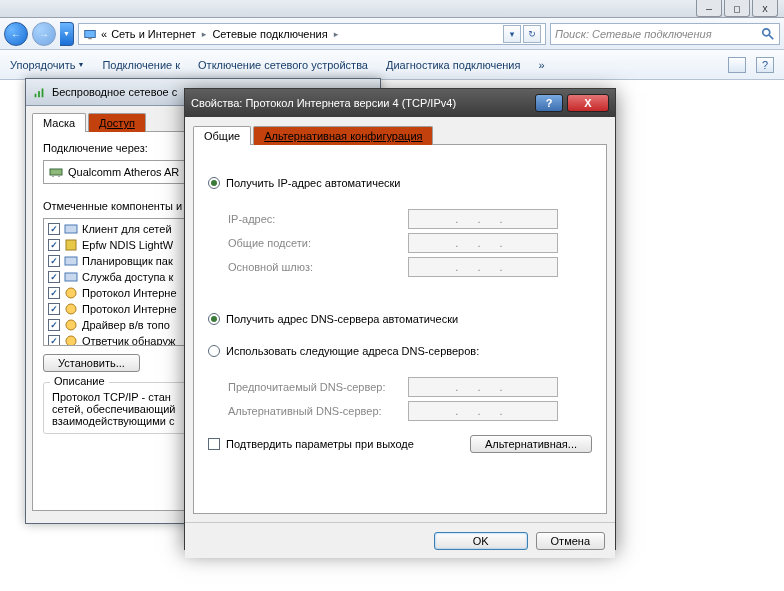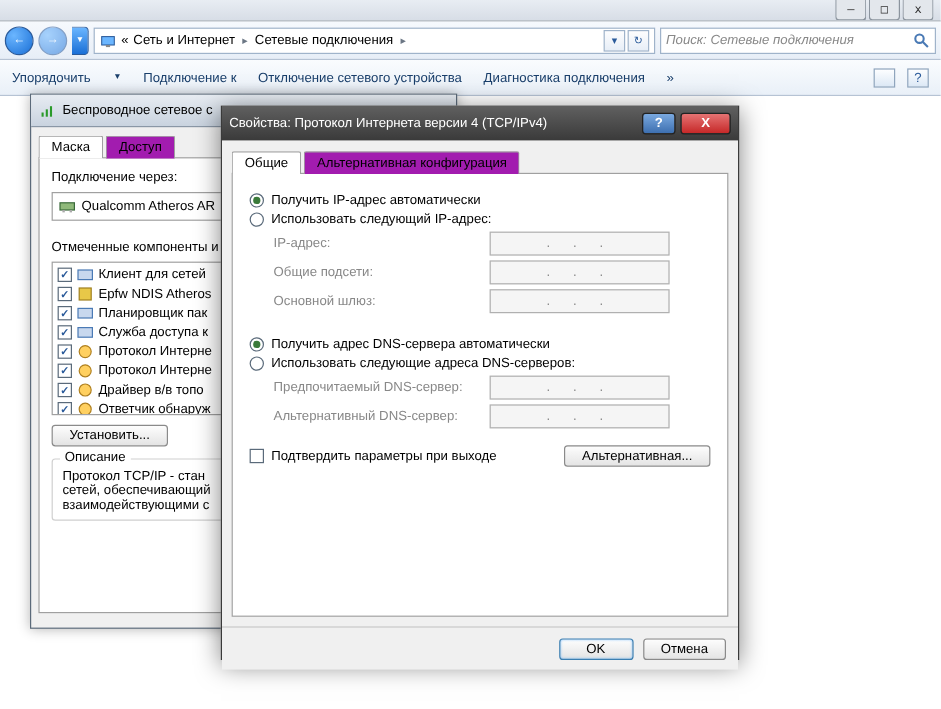--- a/index.html
+++ b/index.html
@@ -15,33 +15,33 @@
   .addrbar { flex: 1; height: 22px; background: #fff; border: 1px solid #9fb3ca; display: flex; align-items: center; padding: 0 4px; gap: 4px; }
   .addrbar .icon { width: 14px; height: 14px; }
   .addrbar .crumb { color: #000; }
   .addrbar .sep { color: #6b7684; margin: 0 2px; font-size:9px;}
   .addrbar .tail { margin-left: auto; display:flex; gap:2px; }
   .addrbar .tailbtn { width:18px; height:18px; border:1px solid #9fb3ca; background:linear-gradient(#fdfdfe,#e7eef7); display:flex; align-items:center; justify-content:center; font-size:9px;color:#2a5a9a;}
   .searchbar { width: 230px; height: 22px; background: #fff; border: 1px solid #9fb3ca; display: flex; align-items: center; padding: 0 4px; color: #888; font-style: italic; gap:4px;}
   .searchbar .icon{width:14px;height:14px;}
 
   .toolbar { height: 30px; background: linear-gradient(#fafcfe,#e9f0f8); border-bottom: 1px solid #b6c3d4; display: flex; align-items: center; padding: 0 10px; gap: 18px; color: #1a3f6b; position: relative; }
-  .toolbar .item { display:flex; align-items:center; gap:19px; cursor:default; }
+  .toolbar .item { display:flex; align-items:center; gap:2px; cursor:default; }
   .toolbar .arrow { font-size: 7px; }
   .toolbar .right { margin-left:auto; display:flex; gap:10px; align-items:center;}
   .toolbar .ticon{width:18px;height:16px;border:1px solid #8fa5bd;background:linear-gradient(#fdfeff,#dce8f5);}
 
   
   .dlg1 { position: absolute; left: 25px; top: 78px; width: 356px; height: 446px; background: #f0f0f0; border: 1px solid #5b6a7a; box-shadow: 0 0 10px rgba(0,0,0,.3); }
   .dlg1-title { height: 27px; background: linear-gradient(#e7ecf2,#c9d3df); border-bottom: 1px solid #8a97a6; display: flex; align-items: center; padding: 0 6px; gap: 6px; color: #000; }
   .dlg1-title .icon { width: 14px; height: 14px; }
   .dlg1-body { padding: 6px; }
   .tabs { display:flex; position:relative; top:1px; }
   .tab { background:#fff; border:1px solid #a0a0a0; border-bottom:none; padding:3px 10px; border-radius:2px 2px 0 0; margin-right:2px; }
-  .tab.inactive { background:#a21caf; }
+  .tab.inactive { background:#c2410c;text-decoration:underline; }
   .tabpanel { background:#fff; border:1px solid #a0a0a0; padding:10px; height:380px; }
   .label { margin-bottom:6px; }
   .device { border:1px solid #a0a0a0; background:#fff; padding:3px 4px; display:flex; align-items:center; gap:4px; margin-bottom:16px;}
   .device .icon{width:16px;height:16px;}
   .complist { border:1px solid #a0a0a0; background:#fff; padding:2px; height:128px; overflow:hidden; }
   .complist .row { display:flex; align-items:center; gap:4px; padding:1px 2px; white-space:nowrap; }
   .chk { width:12px; height:12px; border:1px solid #5a6a7a; background:#fff; display:inline-flex; align-items:center; justify-content:center; font-size:9px; color:#2a5a9a; font-weight:bold;}
   .compicon{width:14px;height:14px;}
   .btnrow{margin-top:8px;}
   .btn { background:linear-gradient(#fdfdfd,#e4e4e4); border:1px solid #8a8a8a; border-radius:3px; padding:2px 14px; font-size:11px; }
@@ -51,30 +51,30 @@
   
   .dlg2 { position: absolute; left: 184px; top: 88px; width: 432px; height: 462px; background: #f0f0f0; border: 1px solid #3a3a3a; box-shadow: 0 4px 20px rgba(0,0,0,.5); }
   .dlg2-title { height: 28px; background: linear-gradient(#5f5f5f,#3a3a3a); display:flex; align-items:center; padding:0 6px; color:#fff; gap:4px; }
   .dlg2-title .spacer{flex:1;}
   .dlg2-title .tbtn { width:28px; height:18px; border-radius:3px; display:flex; align-items:center; justify-content:center; font-weight:bold; font-size:11px; border:1px solid #222;}
   .dlg2-title .help{background:linear-gradient(#7aa9e0,#3d6fb0);}
   .dlg2-title .close{background:linear-gradient(#e57373,#c62828); width:42px;}
   .dlg2-body { padding:8px 8px 8px; }
   .dlg2 .tabpanel{height:370px; padding:12px 14px;}
   .desc { margin-bottom:14px; line-height:1.35; }
-  .radio { display:flex; align-items:center; gap:6px; margin:4px 0; }
+  .radio { display:flex; align-items:center; gap:6px; margin:20px 0; }
   .radio .dot{ width:12px;height:12px;border:1px solid #5a6a7a;border-radius:50%;background:#fff;display:inline-flex;align-items:center;justify-content:center;}
   .radio .dot.checked::after{content:"";width:6px;height:6px;border-radius:50%;background:#3a7a3a;}
   .fieldrow{display:flex;align-items:center;margin:4px 0 4px 20px;}
   .fieldrow .flabel{width:180px;color:#888;}
   .ipbox{width:150px;height:20px;border:1px solid #b0b0b0;background:#f5f5f5;color:#888;display:flex;align-items:center;justify-content:center;letter-spacing:8px;}
   .checkrow{display:flex;align-items:center;gap:6px;margin-top:14px;}
   .dlg2 .advbtn{float:right;}
   .dlg2-footer{height:36px;border-top:1px solid #c8c8c8;background:#f0f0f0;display:flex;align-items:center;justify-content:flex-end;padding:0 10px;gap:8px;}
-  .dlg2-footer .btn.ok{border:1px solid #3c7fb1;box-shadow:0 0 2px #6bb6ff inset;padding:2px 22px;}
+  .dlg2-footer .btn.ok{border:1px solid #3c7fb1;box-shadow:0 0 2px #6bb6ff inset;padding:2px 38px;}
 
   svg { display:block; }
 </style>
 </head>
 <body>
 
 <div class="titlebar">
   <div class="winbtns">
     <div class="winbtn">–</div>
     <div class="winbtn">□</div>
@@ -168,21 +168,21 @@
             </span>
             <span>Клиент для сетей</span>
           </div>
         <div class="row">
             <span class="chk">✓</span>
             <span class="compicon">
               <svg viewBox="0 0 14 14">
                 <rect x="2" y="2" width="10" height="10" fill="#e8c848" stroke="#a08020"></rect>
               </svg>
             </span>
-            <span>Epfw NDIS Atheros</span>
+            <span>Epfw NDIS LightW</span>
           </div>
         <div class="row">
             <span class="chk">✓</span>
             <span class="compicon">
               <svg viewBox="0 0 14 14">
                 <rect x="1" y="3" width="12" height="8" fill="#c8d8ee" stroke="#4a7ab5"></rect>
               </svg>
             </span>
             <span>Планировщик пак</span>
           </div>
@@ -256,24 +256,20 @@
     <div class="tabs">
       <div class="tab">Общие</div>
       <div class="tab inactive">Альтернативная конфигурация</div>
     </div>
     <div class="tabpanel">
 
       <div class="radio">
         <span class="dot checked"></span>
         <span>Получить IP-адрес автоматически</span>
       </div>
-      <div class="radio">
-        <span class="dot"></span>
-        <span>Использовать следующий IP-адрес:</span>
-      </div>
       <div class="fieldrow">
           <span class="flabel">IP-адрес:</span>
           <span class="ipbox">.   .   .</span>
         </div>
       <div class="fieldrow">
           <span class="flabel">Общие подсети:</span>
           <span class="ipbox">.   .   .</span>
         </div>
       <div class="fieldrow">
           <span class="flabel">Основной шлюз:</span>

